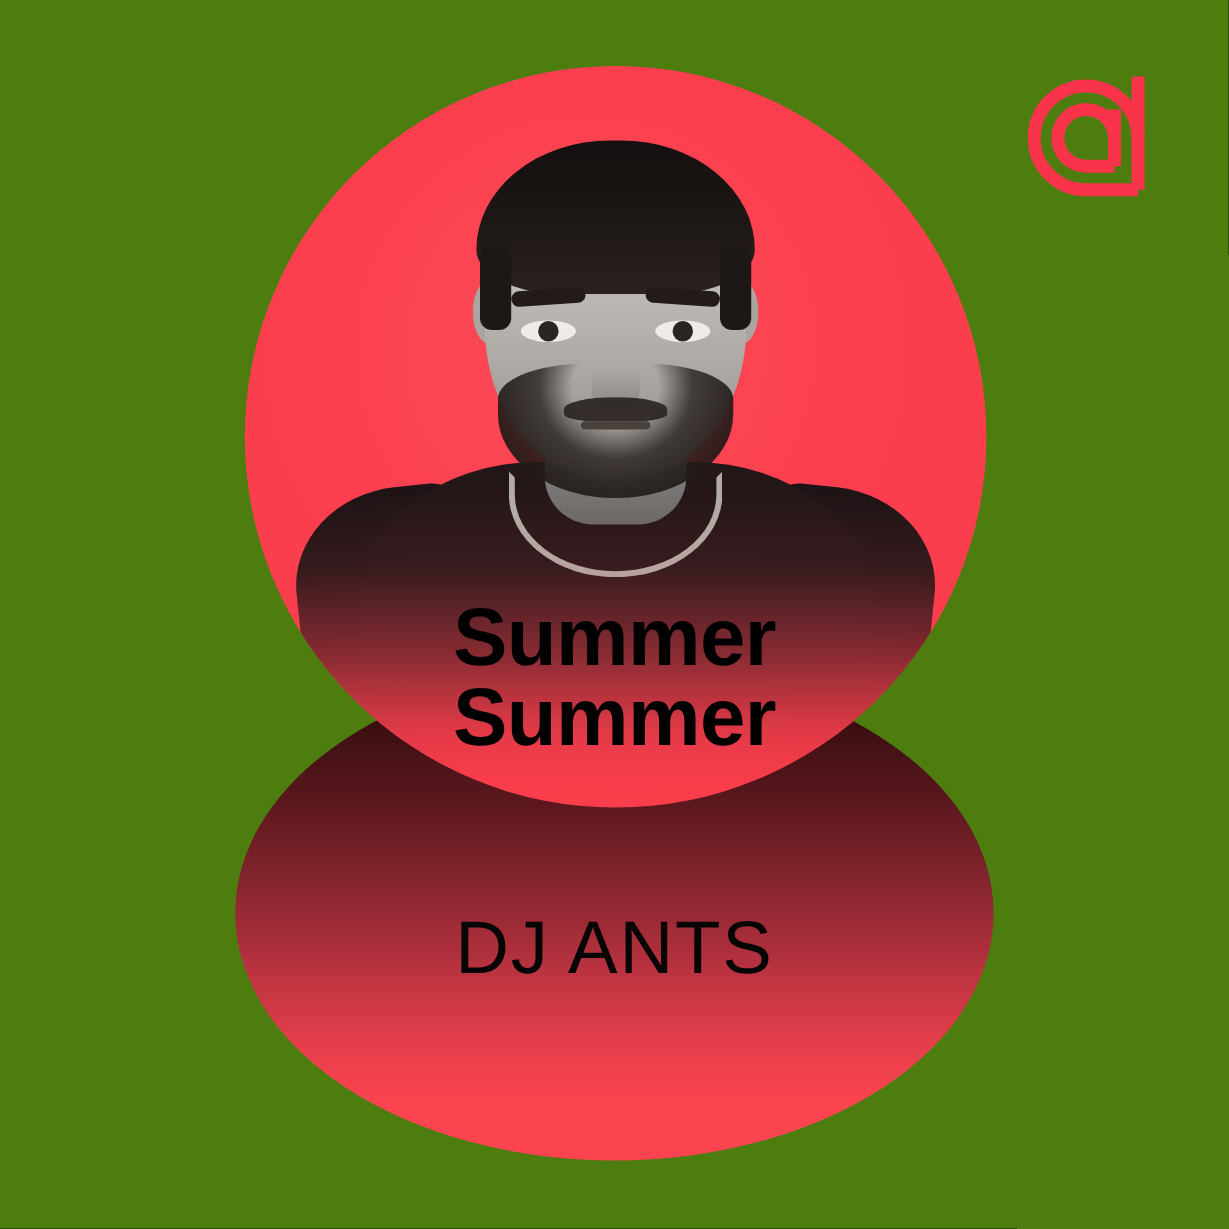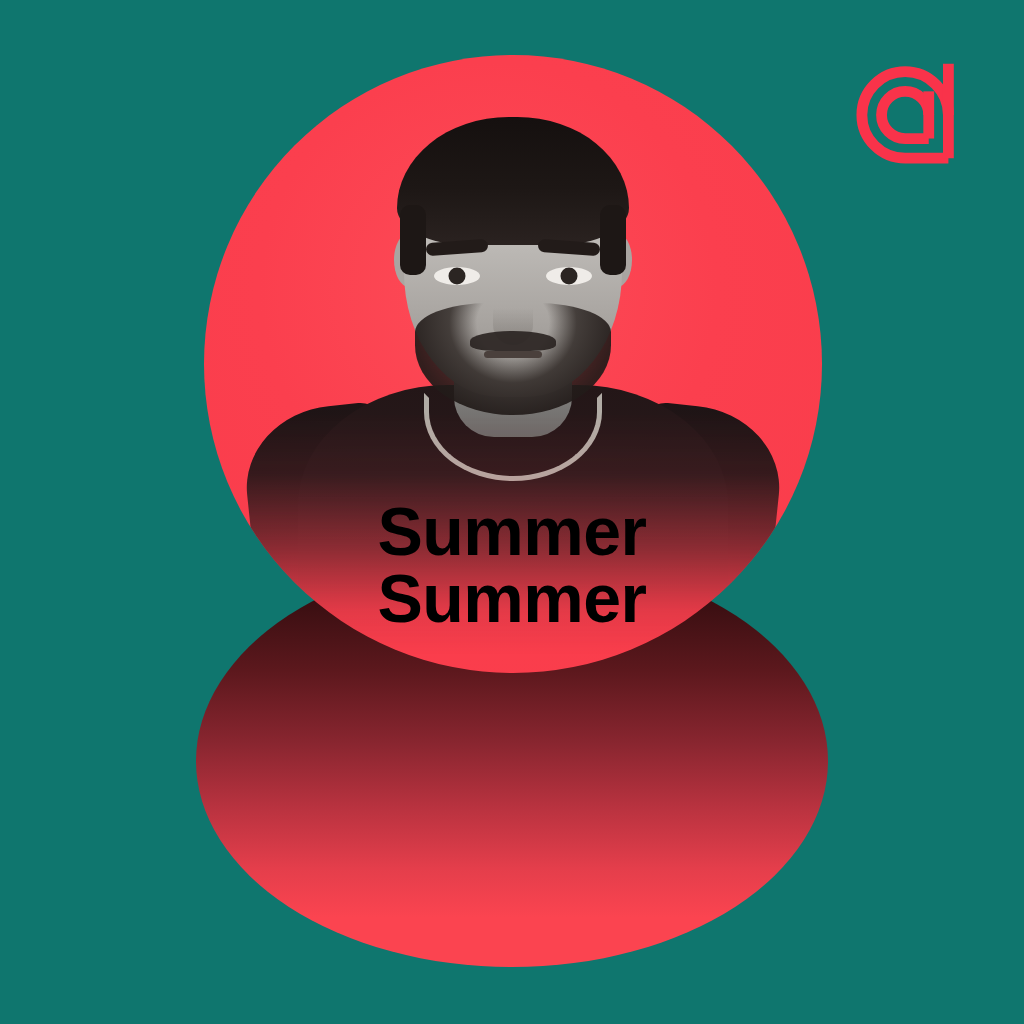--- a/index.html
+++ b/index.html
@@ -8,21 +8,21 @@
     background: #000000;
   }
   body {
     font-family: "Liberation Sans", sans-serif;
   }
 
   #cover {
     position: relative;
     width: 1024px;
     height: 1024px;
-    background: #0f766e;
+    background: #4d7c0f;
     overflow: hidden;
   }
 
   
   .artist-circle {
     position: absolute;
     left: 196px;
     top: 555px;
     width: 632px;
     height: 412px;
@@ -336,20 +336,21 @@
       <div class="mustache"></div>
       <div class="mouth"></div>
     </div>
   </div>
 
   <div class="track-title">
     <span class="line">Summer</span>
     <span class="line">Summer</span>
   </div>
 
+  <div class="artist-name">DJ ANTS</div>
 
   <div class="logo">
     <svg viewBox="0 0 120 120" width="118" height="118">
       <g fill="none" stroke="#F9334A" stroke-linecap="butt">
 
         <path d="M96,64 A44,44 0 1 0 52,108 L96,108" stroke-width="11"></path>
         <path d="M96,12 L96,108" stroke-width="11"></path>
 
         <path d="M76,64 A24,24 0 1 0 52,88 L76,88" stroke-width="11"></path>
         <path d="M76,40 L76,88" stroke-width="11"></path>

